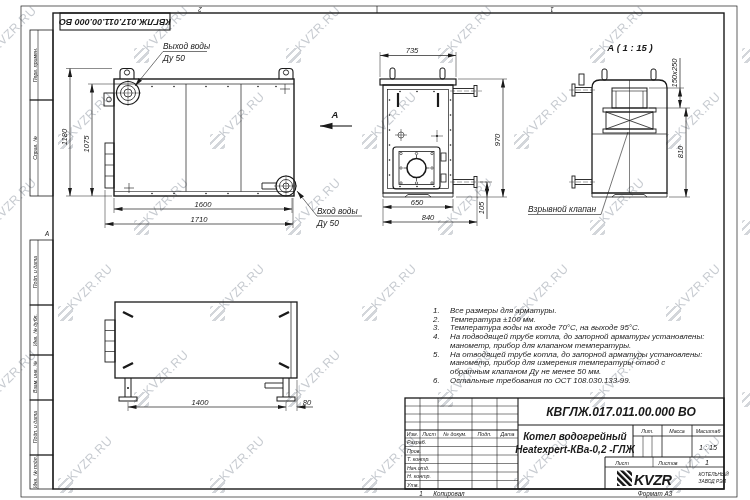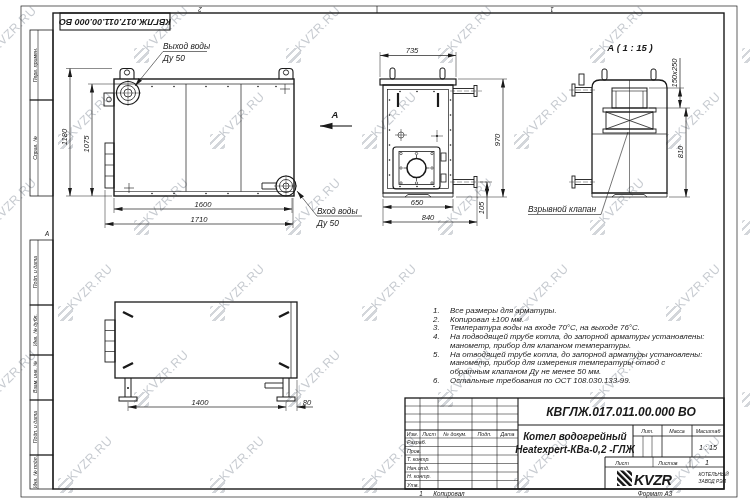--- a/index.html
+++ b/index.html
@@ -491,25 +491,25 @@
     </g>
   </svg>
 
   <div class="notes">
     <div class="note">
       <span class="num">1.</span>
       <span class="txt">Все размеры для арматуры.</span>
     </div>
     <div class="note">
       <span class="num">2.</span>
-      <span class="txt">Копировал ±100 мм.</span>
+      <span class="txt">Температура ±100 мм.</span>
     </div>
     <div class="note">
       <span class="num">3.</span>
-      <span class="txt">Температура воды на входе 70°С, на выходе 76°С.</span>
+      <span class="txt">Температура воды на входе 70°С, на выходе 95°С.</span>
     </div>
     <div class="note">
       <span class="num">4.</span>
       <span class="txt">На подводящей трубе котла, до запорной арматуры установлены: манометр, прибор для клапаном температуры.</span>
     </div>
     <div class="note">
       <span class="num">5.</span>
       <span class="txt">На отводящей трубе котла, до запорной арматуры установлены: манометр, прибор для измерения температуры  отвод с обратным клапаном Ду не менее 50 мм.</span>
     </div>
     <div class="note">

